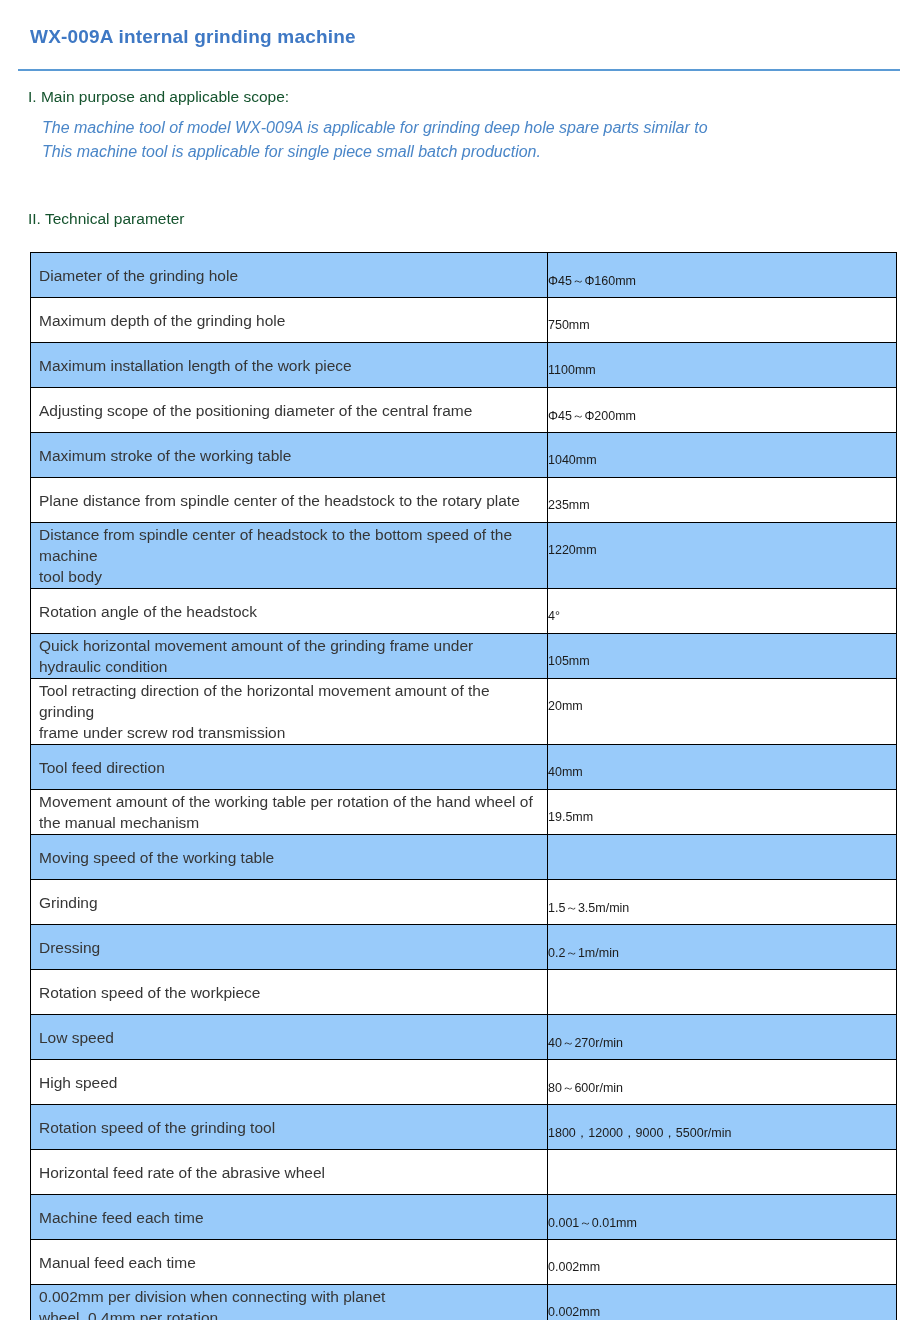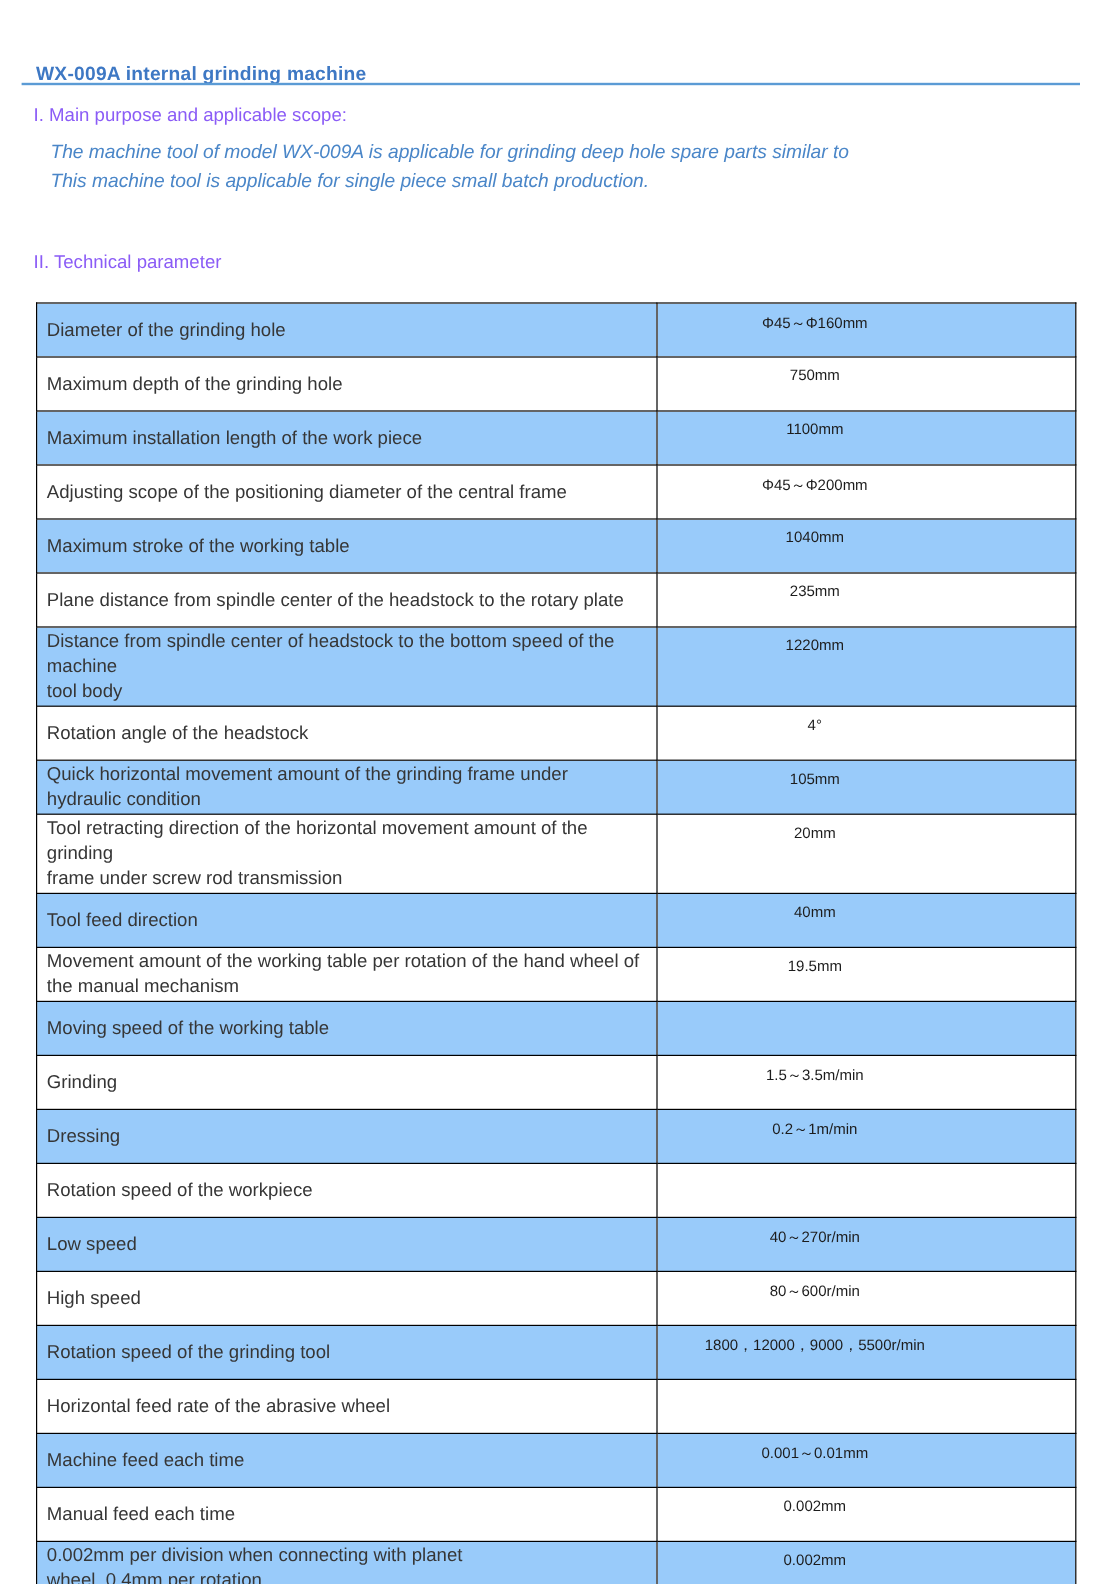--- a/index.html
+++ b/index.html
@@ -4,31 +4,30 @@
 <style>
   html, body { margin: 0; padding: 0; background: #ffffff; }
   body {
     width: 918px; height: 1320px;
     font-family: "Liberation Sans", sans-serif;
     position: relative;
     overflow: hidden;
   }
   .page-title {
     position: absolute; left: 30px; top: 26px;
-    font-size: 16px; font-weight: bold; color: #3e78c4;
+    font-size: 19px; font-weight: bold; color: #3e78c4;
     letter-spacing: 0.2px;
-    margin-top: 28px;
   }
   .title-rule {
     position: absolute; left: 18px; top: 69px;
     width: 882px; height: 2px; background: #5b9bd5;
   }
   .sec-heading {
     position: absolute; left: 28px;
-    font-size: 15.5px; color: #8b5cf6;
+    font-size: 15.5px; color: #14532d;
   }
   .sec1-heading { top: 88px; }
   .sec2-heading { top: 210px; text-align: right; }
   .intro {
     position: absolute; left: 28px; top: 116px; width: 850px;
     font-size: 16px; color: #4a86c8; line-height: 24px; font-style: italic;
   }
   .intro .line { white-space: nowrap; }
   .intro .indent { padding-left: 14px; }
   table.params {
@@ -46,23 +45,22 @@
     padding: 1px 4px 1px 8px;
     font-size: 15.5px; color: #363636;
     vertical-align: middle;
     white-space: pre-line;
     line-height: 21px;
   }
   td.param-value {
     border-left: none;
     width: 262px;
     font-size: 12.5px; color: #1c1c1c;
-    text-align: center;
     vertical-align: top;
-    padding: 8px 86px 0 0;
+    padding: 20px 86px 0 0;
     white-space: nowrap;
   }
 </style>
 </head>
 <body>
 
 <div class="page-title">WX-009A internal grinding machine</div>
 <div class="title-rule"></div>
 
 <div class="sec-heading sec1-heading">I. Main purpose and applicable scope:</div>

